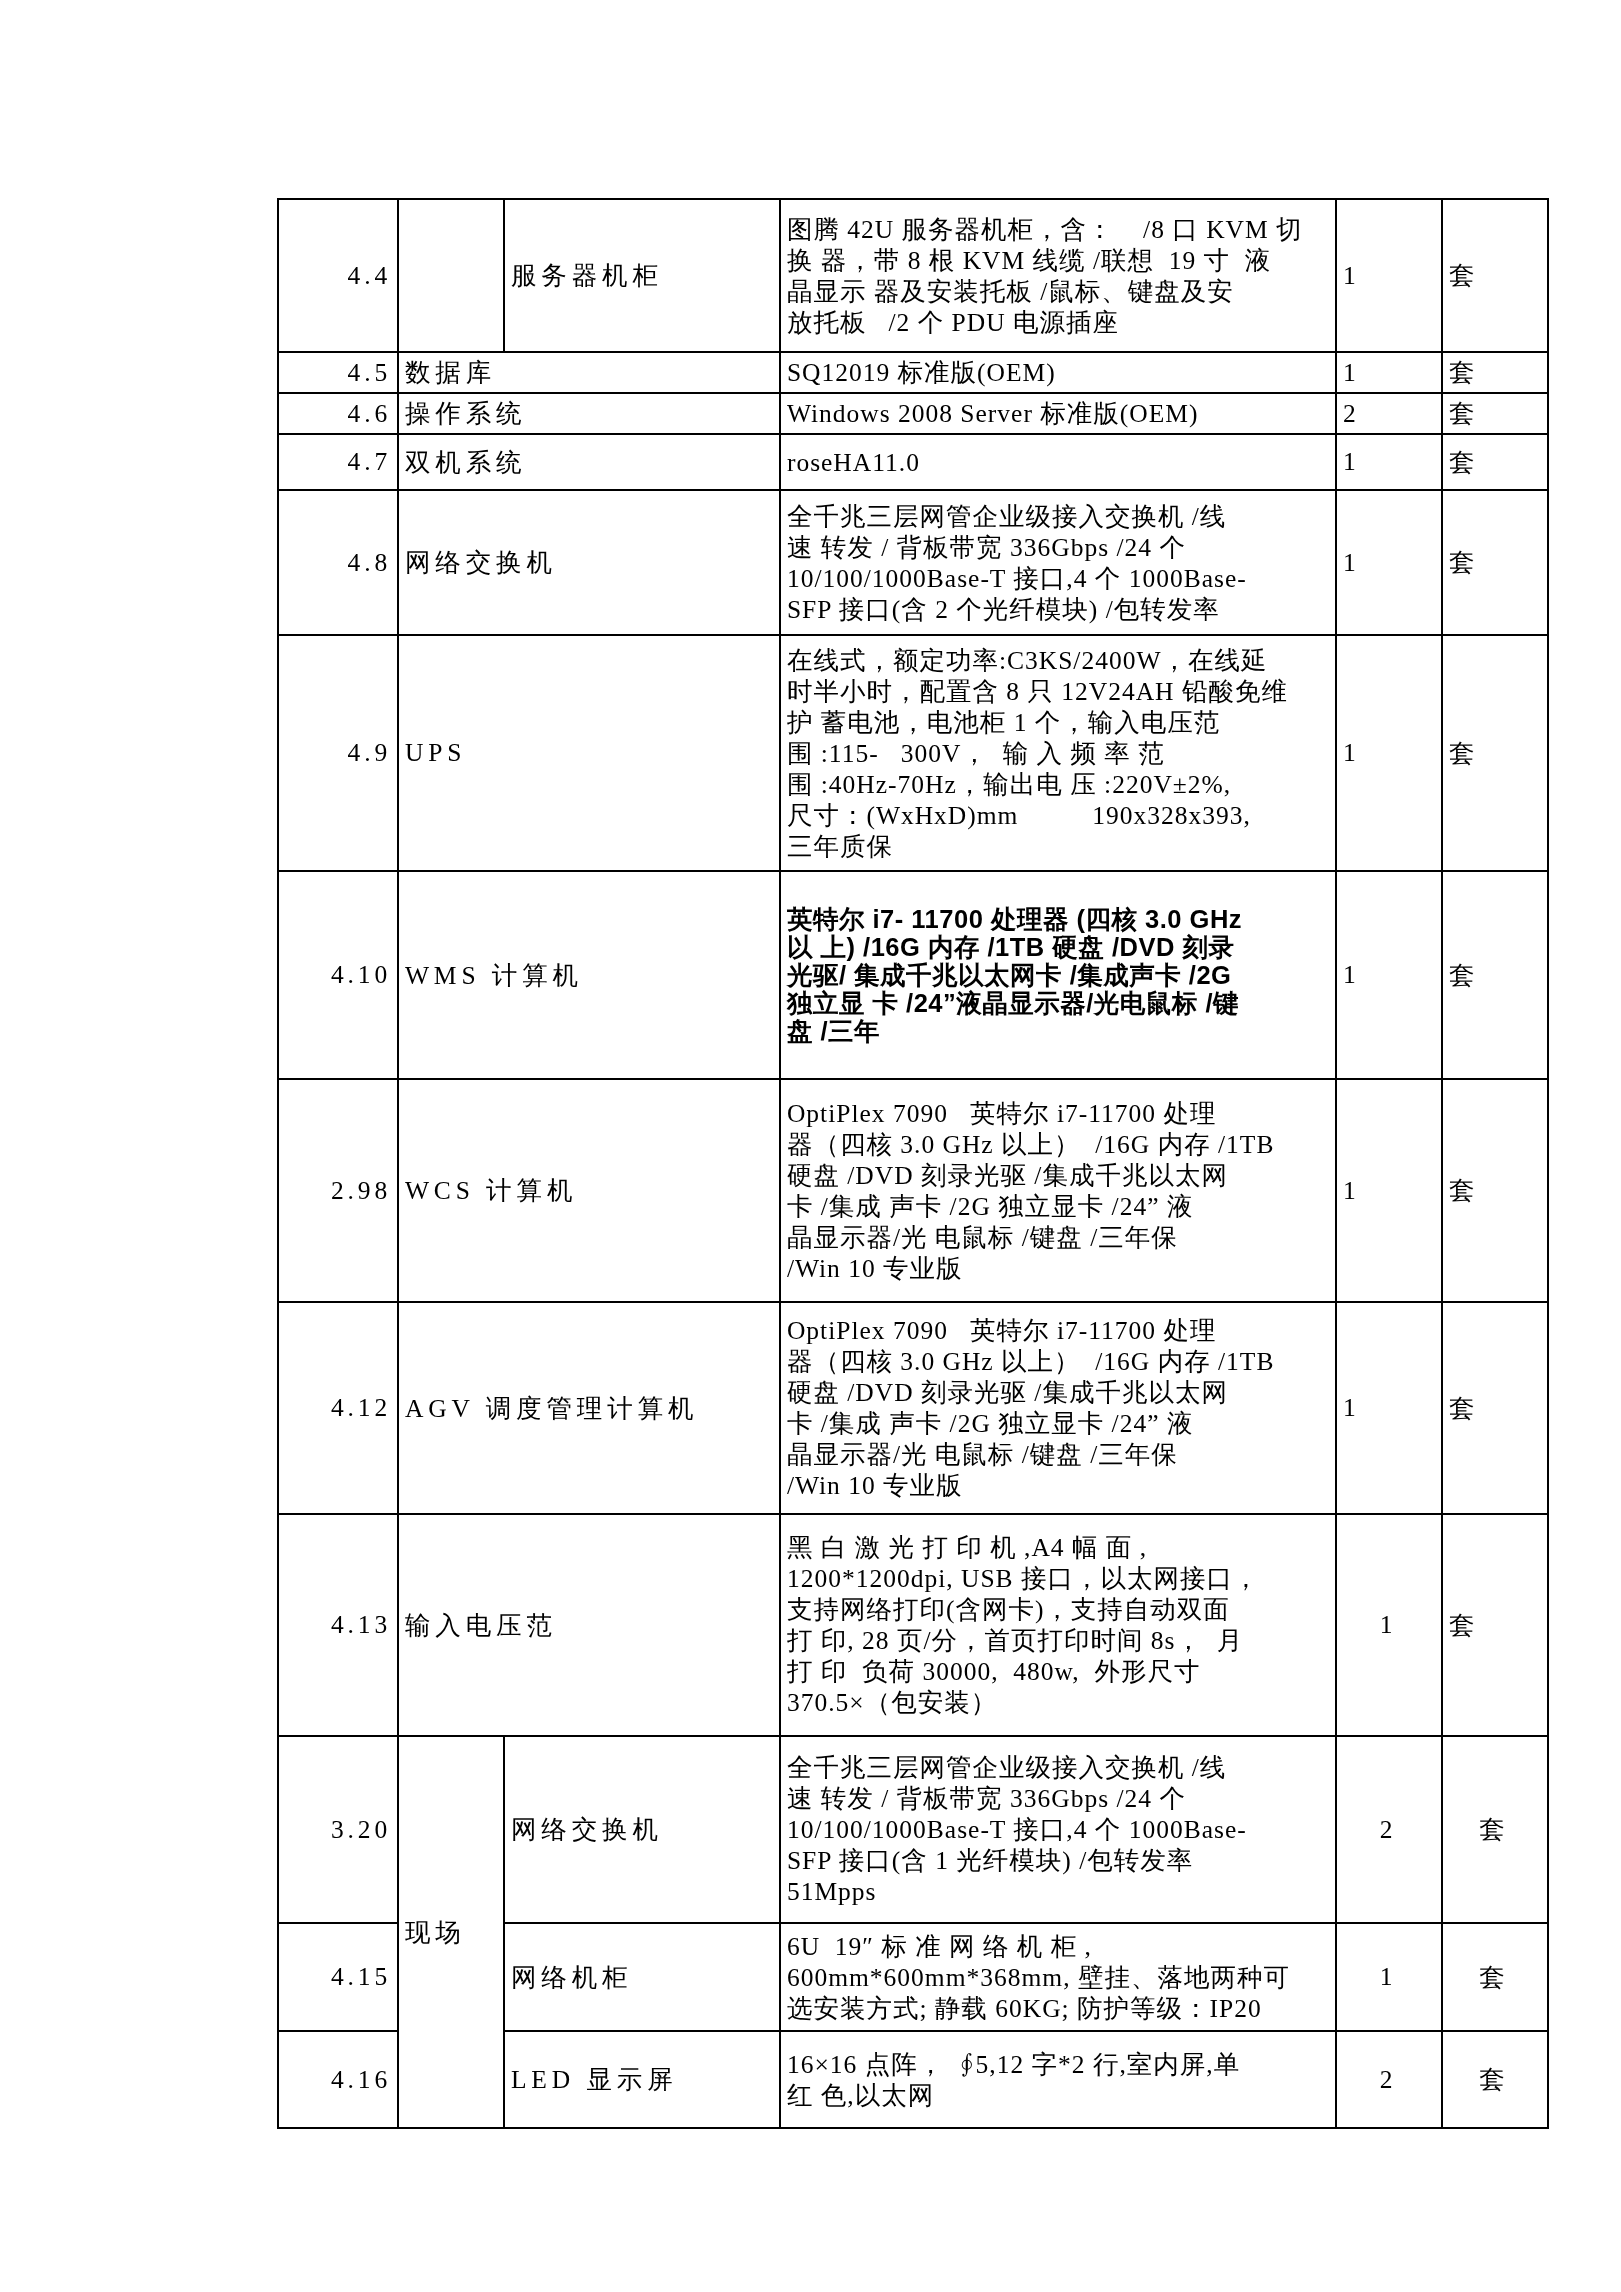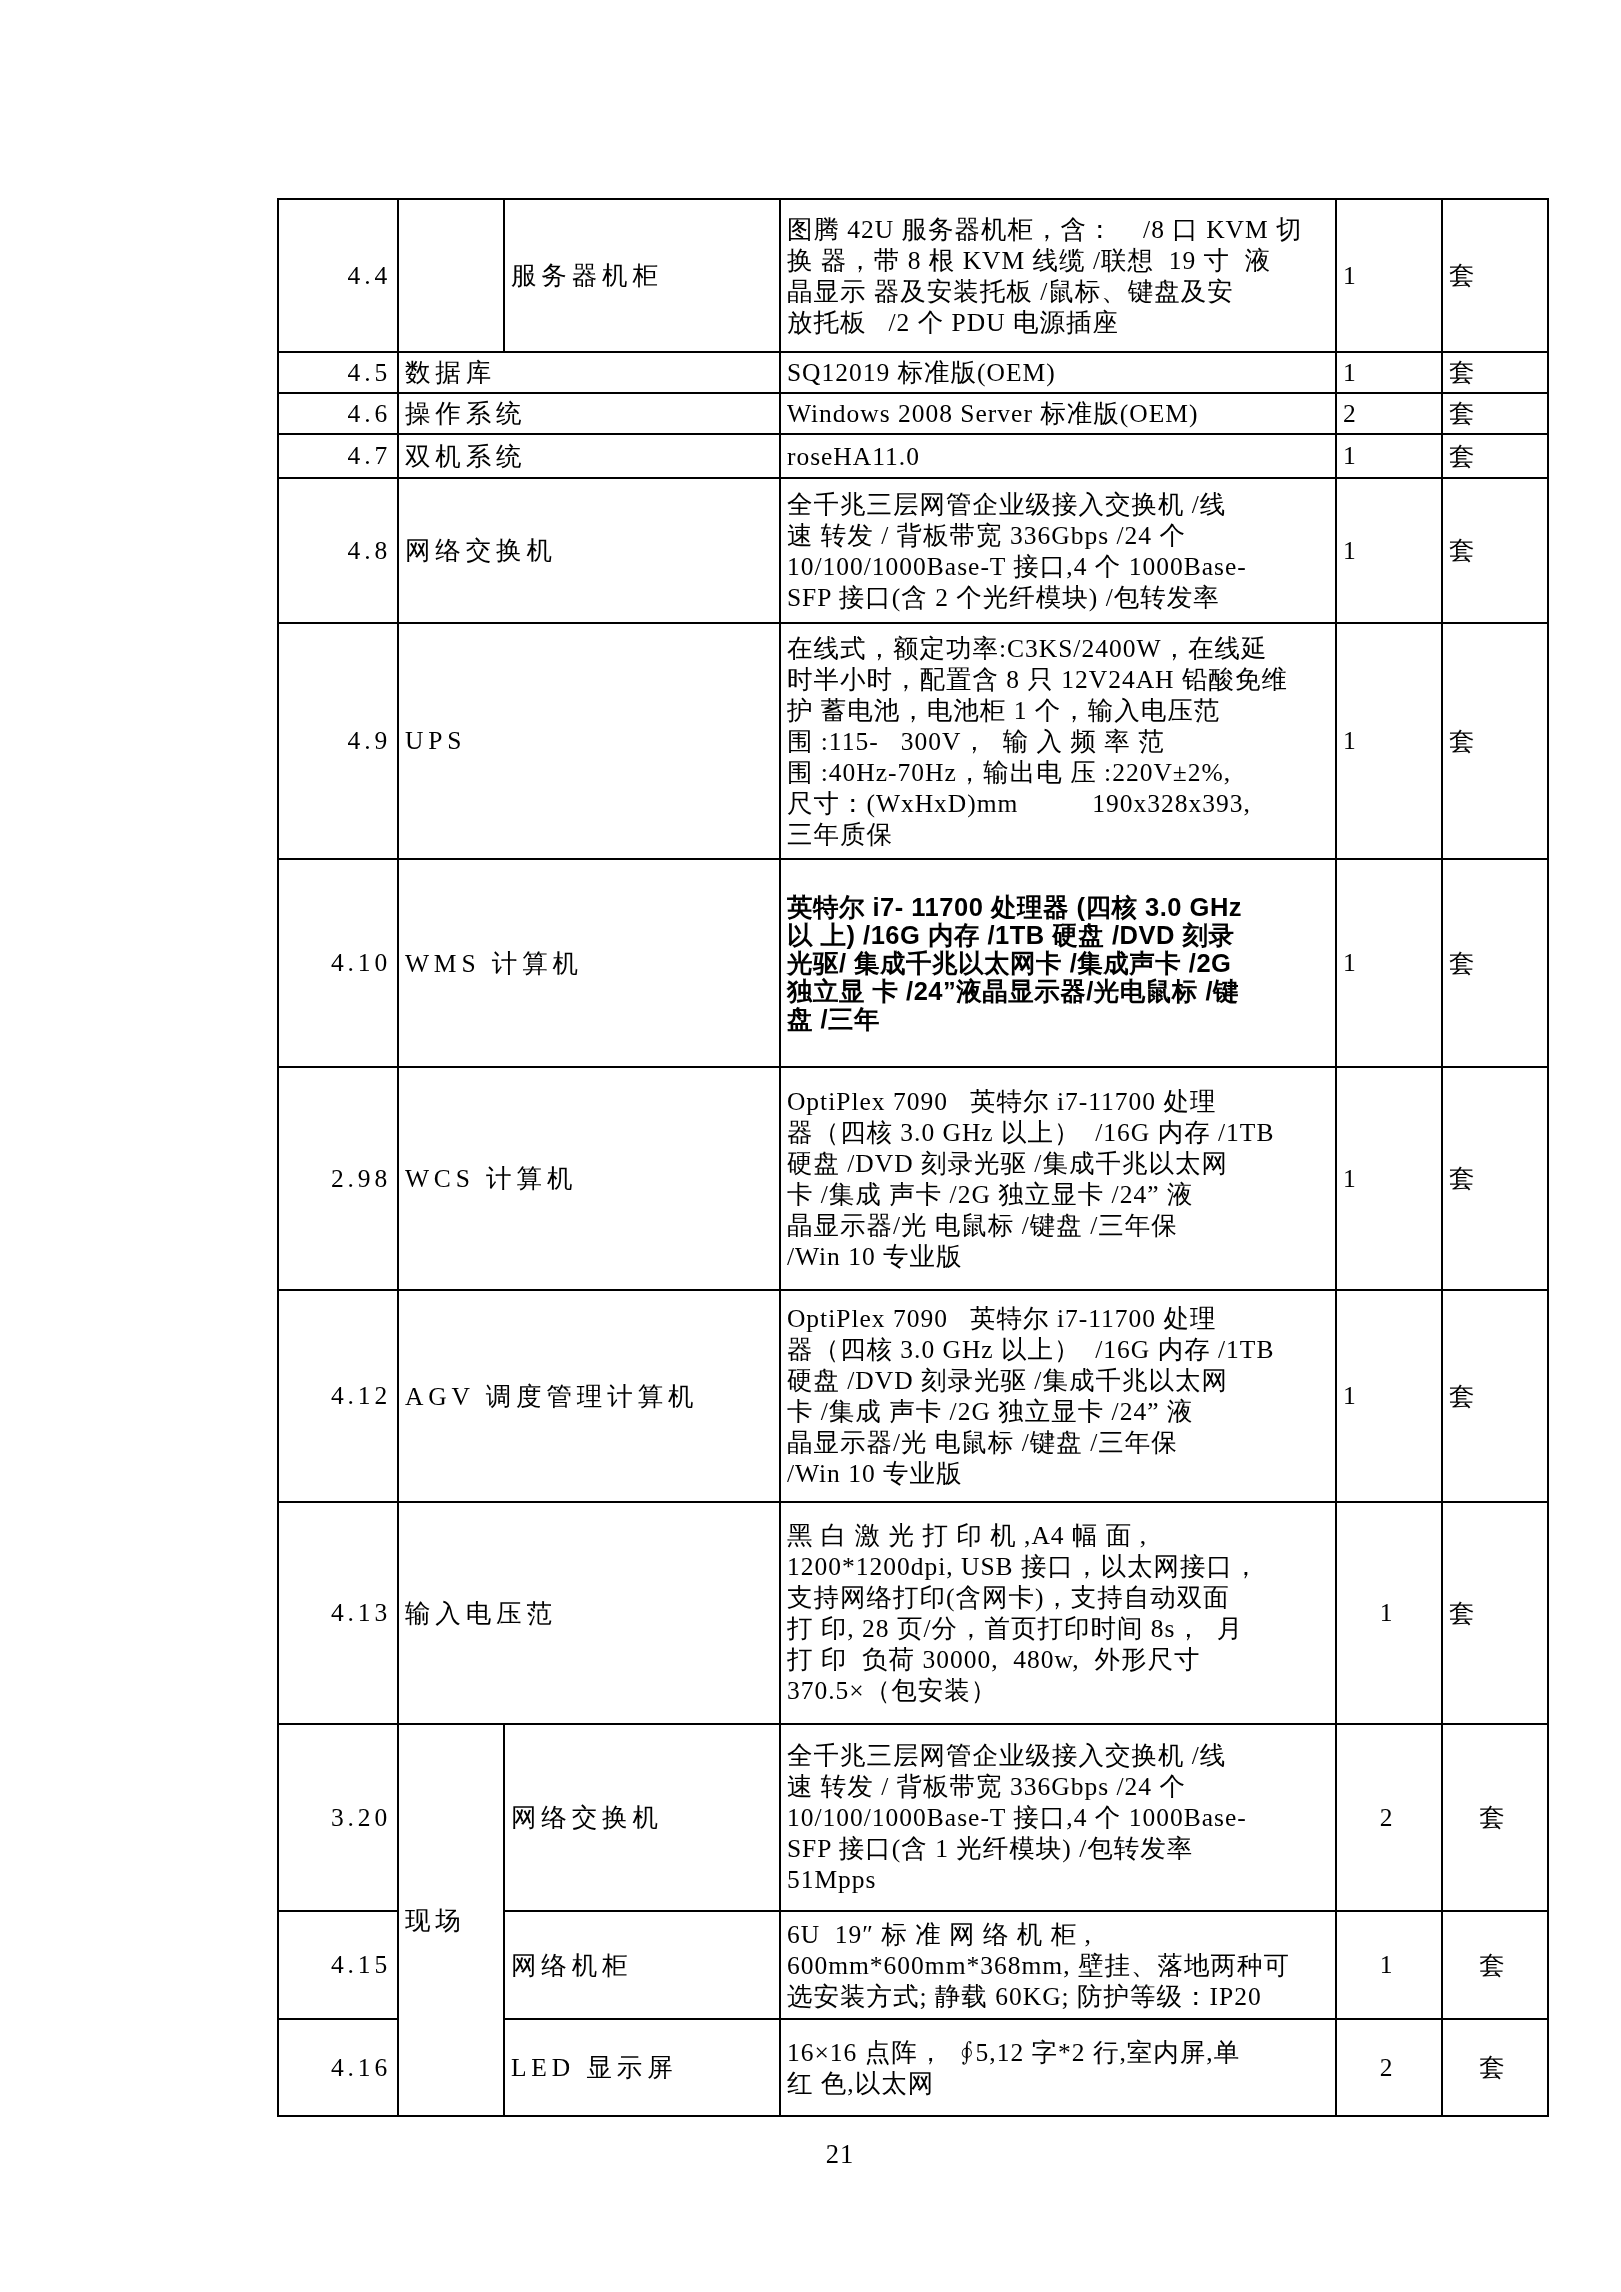--- a/index.html
+++ b/index.html
@@ -58,21 +58,21 @@
   td.qty { padding-left: 15.7px; }
   td.unit { padding-left: 11.8px; }
   td.qty.center, td.unit.center {
     text-align: center;
     padding-left: 0;
   }
   
   table.spec tr:nth-child(1)  { height: 153px; }
   table.spec tr:nth-child(2)  { height: 38px;  }
   table.spec tr:nth-child(3)  { height: 38px;  }
-  table.spec tr:nth-child(4)  { height: 44px;  }
+  table.spec tr:nth-child(4)  { height: 56px;  }
   table.spec tr:nth-child(5)  { height: 145px; }
   table.spec tr:nth-child(6)  { height: 236px; }
   table.spec tr:nth-child(7)  { height: 208px; }
   table.spec tr:nth-child(8)  { height: 223px; }
   table.spec tr:nth-child(9)  { height: 212px; }
   table.spec tr:nth-child(10) { height: 222px; }
   table.spec tr:nth-child(11) { height: 187px; }
   table.spec tr:nth-child(12) { height: 108px; }
   table.spec tr:nth-child(13) { height: 97px;  }
   .footer {
@@ -226,15 +226,14 @@
         <tr>
           <td class="no">4.16</td>
           <td class="item">LED 显示屏</td>
           <td class="desc">16×16 点阵，  ∮5,12 字*2 行,室内屏,单
 红 色,以太网</td>
           <td class="qty center">2</td>
           <td class="unit center">套</td>
         </tr>
       </tbody>
   </table>
-  <div class="footer">21</div>
 </div>
 
 
 </body></html>

